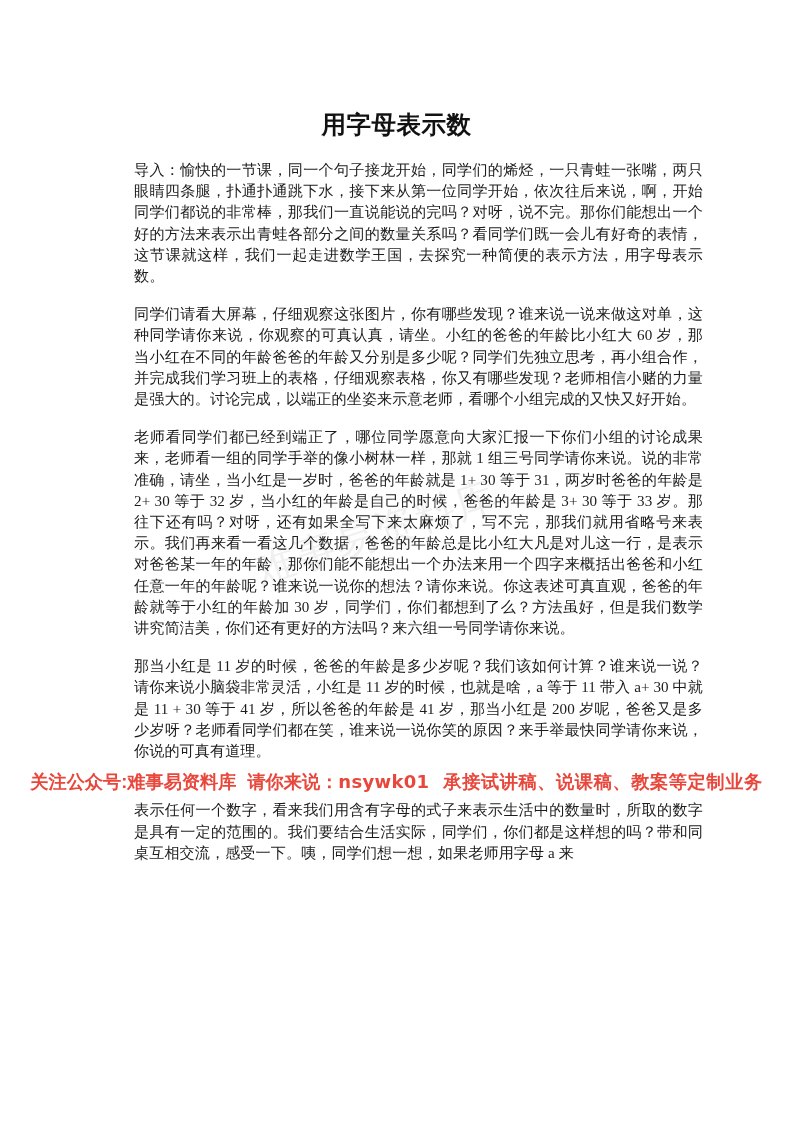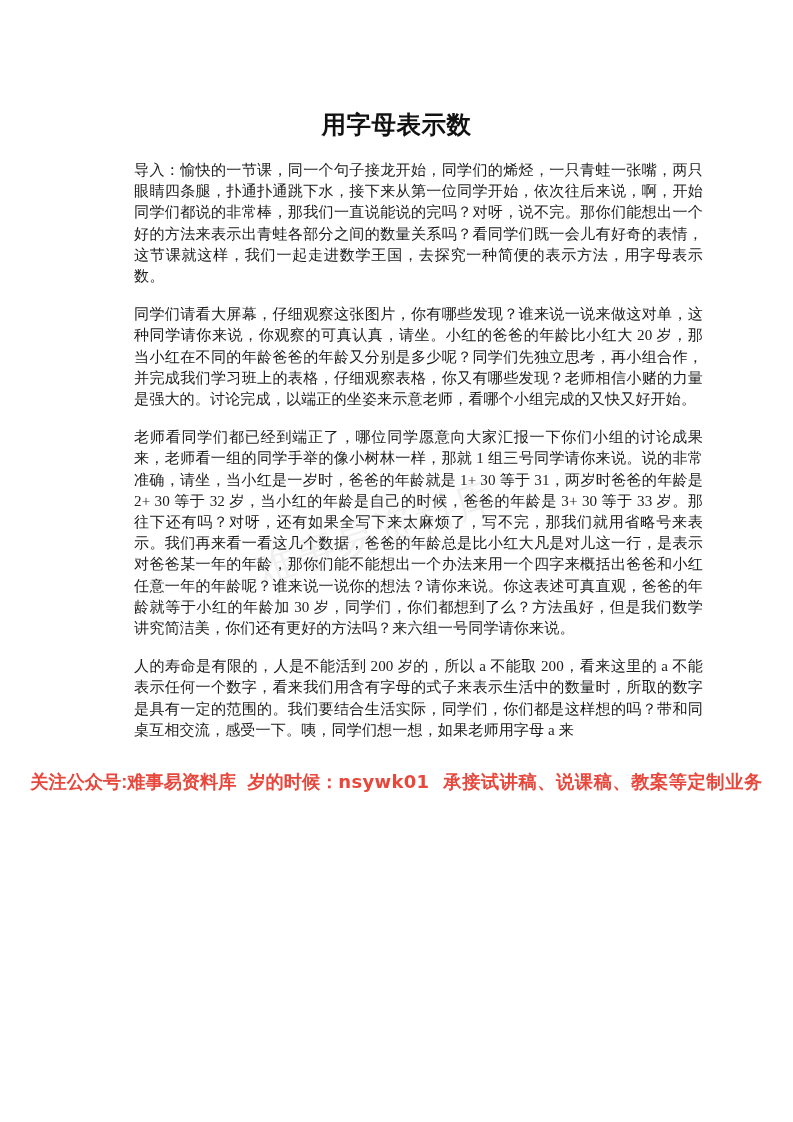--- a/index.html
+++ b/index.html
@@ -108,27 +108,28 @@
 <body>
 
 <div class="page">
 
   <div class="doc-title">用字母表示数</div>
 
   <div class="watermark">难事易资料库</div>
 
   <div class="body-text">
     <p class="para">导入：愉快的一节课，同一个句子接龙开始，同学们的烯烃，一只青蛙一张嘴，两只眼睛四条腿，扑通扑通跳下水，接下来从第一位同学开始，依次往后来说，啊，开始同学们都说的非常棒，那我们一直说能说的完吗？对呀，说不完。那你们能想出一个好的方法来表示出青蛙各部分之间的数量关系吗？看同学们既一会儿有好奇的表情，这节课就这样，我们一起走进数学王国，去探究一种简便的表示方法，用字母表示数。</p>
-    <p class="para">同学们请看大屏幕，仔细观察这张图片，你有哪些发现？谁来说一说来做这对单，这种同学请你来说，你观察的可真认真，请坐。小红的爸爸的年龄比小红大 20 岁，那当小红在不同的年龄爸爸的年龄又分别是多少呢？同学们先独立思考，再小组合作，并完成我们学习班上的表格，仔细观察表格，你又有哪些发现？老师相信小赌的力量是强大的。讨论完成，以端正的坐姿来示意老师，看哪个小组完成的又快又好开始。</p>
+    <p class="para">同学们请看大屏幕，仔细观察这张图片，你有哪些发现？谁来说一说来做这对单，这种同学请你来说，你观察的可真认真，请坐。小红的爸爸的年龄比小红大 60 岁，那当小红在不同的年龄爸爸的年龄又分别是多少呢？同学们先独立思考，再小组合作，并完成我们学习班上的表格，仔细观察表格，你又有哪些发现？老师相信小赌的力量是强大的。讨论完成，以端正的坐姿来示意老师，看哪个小组完成的又快又好开始。</p>
     <p class="para">老师看同学们都已经到端正了，哪位同学愿意向大家汇报一下你们小组的讨论成果来，老师看一组的同学手举的像小树林一样，那就 1 组三号同学请你来说。说的非常准确，请坐，当小红是一岁时，爸爸的年龄就是 1+ 30 等于 31，两岁时爸爸的年龄是 2+ 30 等于 32 岁，当小红的年龄是自己的时候，爸爸的年龄是 3+ 30 等于 33 岁。那往下还有吗？对呀，还有如果全写下来太麻烦了，写不完，那我们就用省略号来表示。我们再来看一看这几个数据，爸爸的年龄总是比小红大凡是对儿这一行，是表示对爸爸某一年的年龄，那你们能不能想出一个办法来用一个四字来概括出爸爸和小红任意一年的年龄呢？谁来说一说你的想法？请你来说。你这表述可真直观，爸爸的年龄就等于小红的年龄加 30 岁，同学们，你们都想到了么？方法虽好，但是我们数学讲究简洁美，你们还有更好的方法吗？来六组一号同学请你来说。</p>
+    <p class="para">那当小红是 11 岁的时候，爸爸的年龄是多少岁呢？我们该如何计算？谁来说一说？请你来说小脑袋非常灵活，小红是 11 岁的时候，也就是啥，a 等于 11 带入 a+ 30 中就是 11 + 30 等于 41 岁，所以爸爸的年龄是 41 岁，那当小红是 200 岁呢，爸爸又是多少岁呀？老师看同学们都在笑，谁来说一说你笑的原因？来手举最快同学请你来说，你说的可真有道理。</p>
     <p class="para">人的寿命是有限的，人是不能活到 200 岁的，所以 a 不能取 200，看来这里的 a 不能表示任何一个数字，看来我们用含有字母的式子来表示生活中的数量时，所取的数字是具有一定的范围的。我们要结合生活实际，同学们，你们都是这样想的吗？带和同桌互相交流，感受一下。咦，同学们想一想，如果老师用字母 a 来</p>
   </div>
 
   <div class="footer-banner">
     <div class="footer-inner">
       <span class="footer-seg">关注公众号:难事易资料库</span>
-      <span class="footer-seg gap-left">岁的时候：</span>
+      <span class="footer-seg gap-left">请你来说：</span>
       <span class="footer-seg wx">nsywk01</span>
       <span class="footer-seg tail">承接试讲稿、说课稿、教案等定制业务</span>
     </div>
   </div>
 
 </div>
 
 </body></html>

